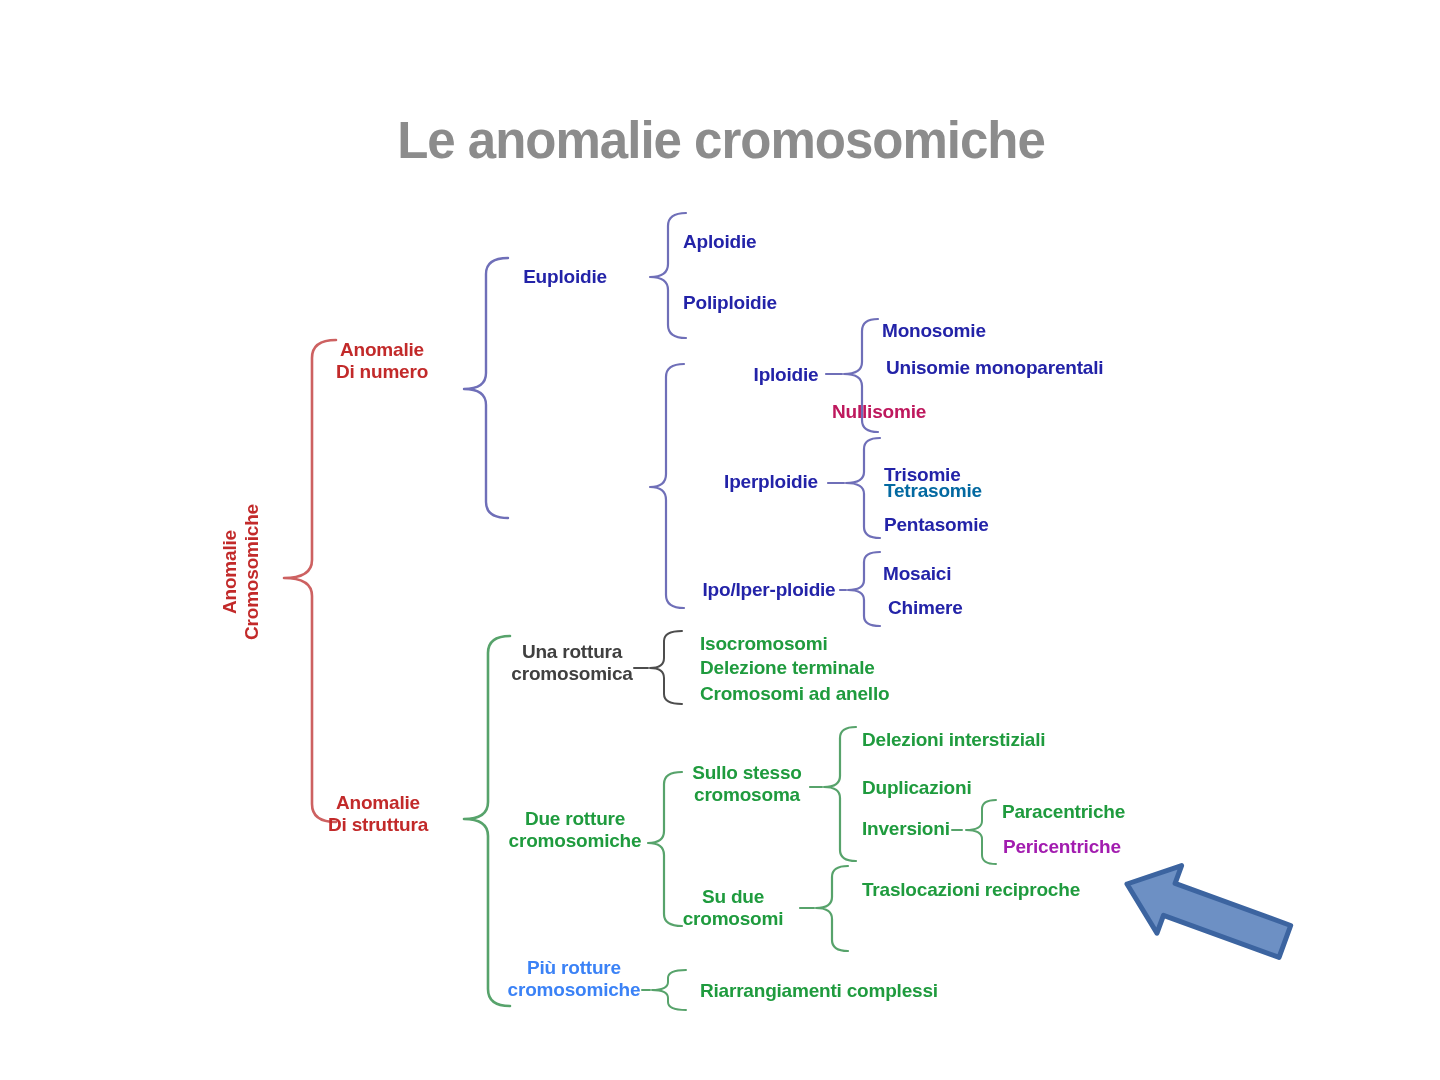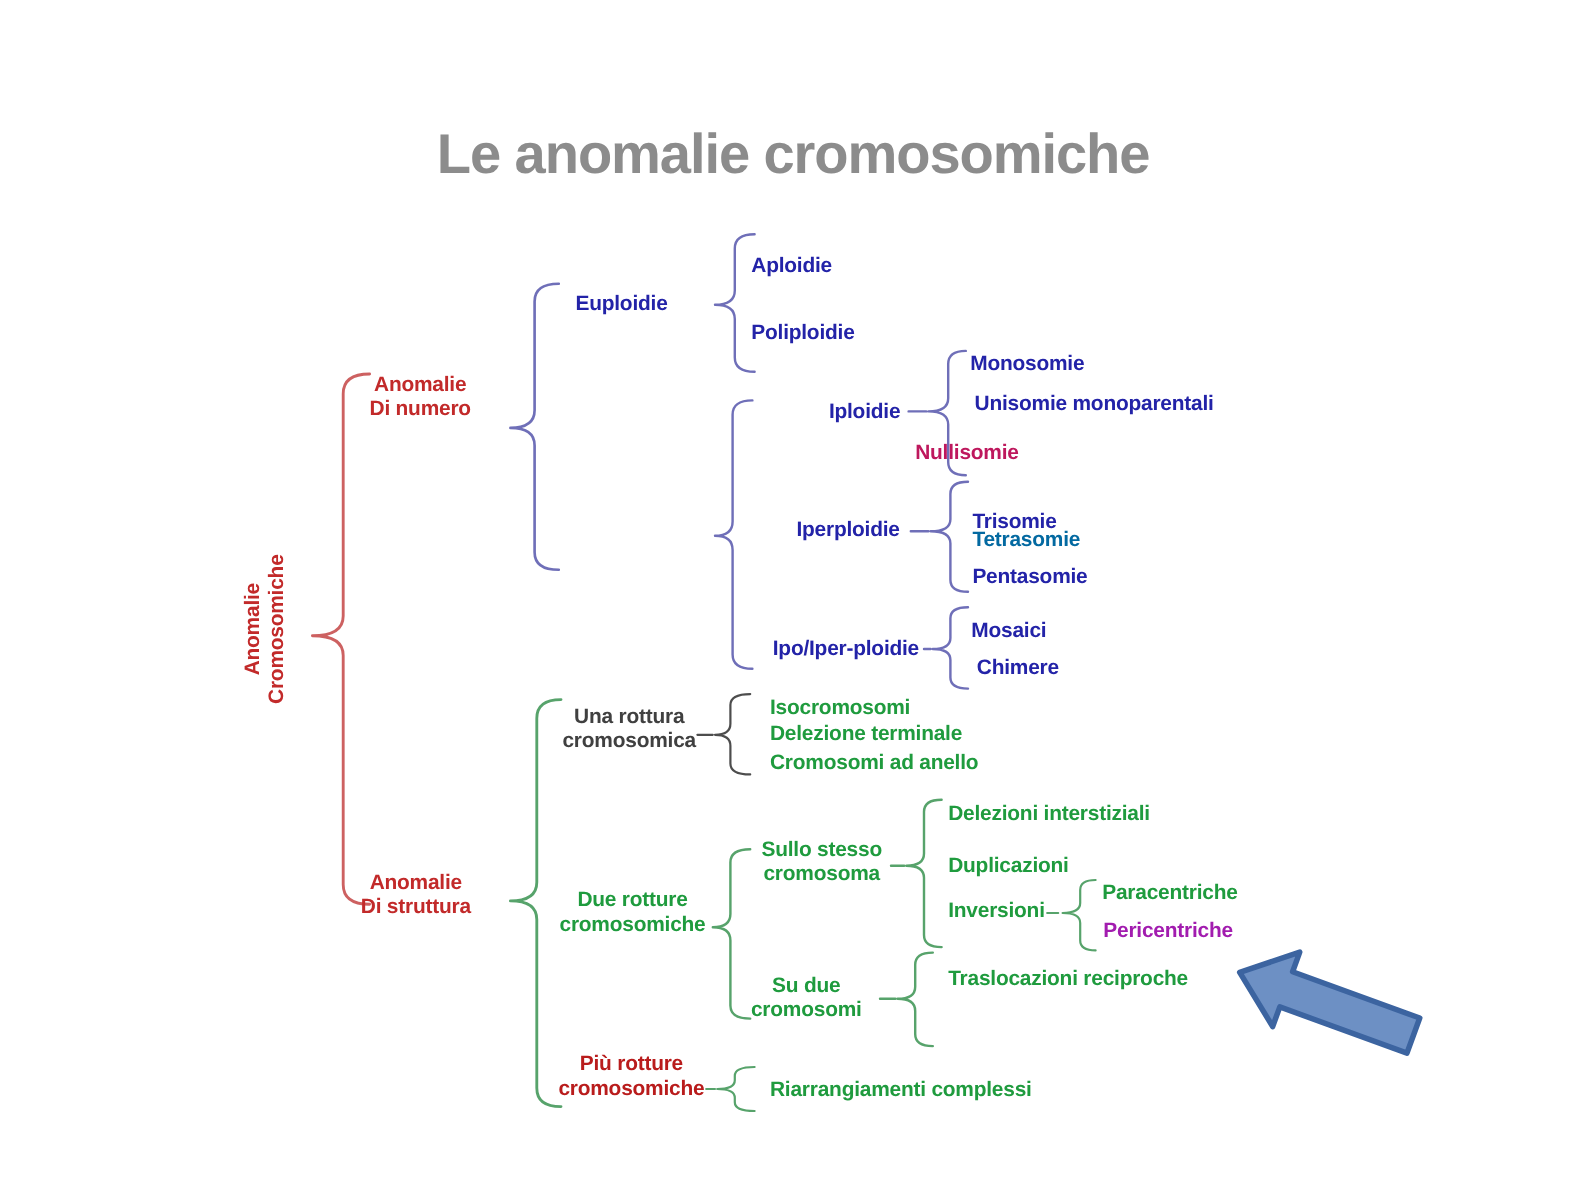--- a/index.html
+++ b/index.html
@@ -89,17 +89,17 @@
       <div class="lbl center" style="left: 747px; top: 784px; color: rgb(31, 155, 62);">Sullo stesso
 cromosoma</div>
       <div class="lbl left" style="left: 862px; top: 740px; color: rgb(31, 155, 62);">Delezioni interstiziali</div>
       <div class="lbl left" style="left: 862px; top: 788px; color: rgb(31, 155, 62);">Duplicazioni</div>
       <div class="lbl left" style="left: 862px; top: 829px; color: rgb(31, 155, 62);">Inversioni</div>
       <div class="lbl left" style="left: 1002px; top: 812px; color: rgb(31, 155, 62);">Paracentriche</div>
       <div class="lbl left" style="left: 1003px; top: 847px; color: #a21caf;">Pericentriche</div>
       <div class="lbl center" style="left: 733px; top: 908px; color: rgb(31, 155, 62);">Su due
 cromosomi</div>
       <div class="lbl left" style="left: 862px; top: 890px; color: rgb(31, 155, 62);">Traslocazioni reciproche</div>
-      <div class="lbl center" style="left: 574px; top: 979px; color: #b91c1c;">Più rotture
+      <div class="lbl center" style="left: 574px; top: 979px; color: #3b82f6;">Più rotture
 cromosomiche</div>
       <div class="lbl left" style="left: 700px; top: 991px; color: rgb(31, 155, 62);">Riarrangiamenti complessi</div>
     </div>
 </div>
 
 </body></html>

